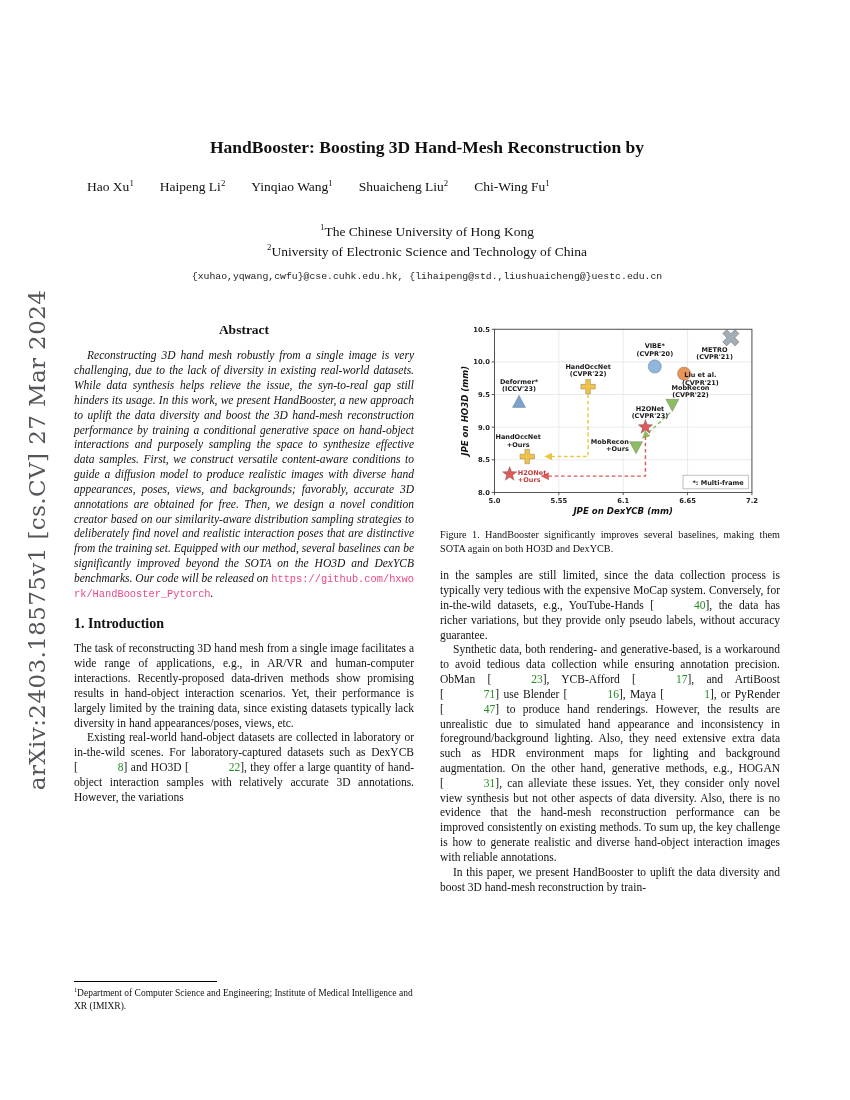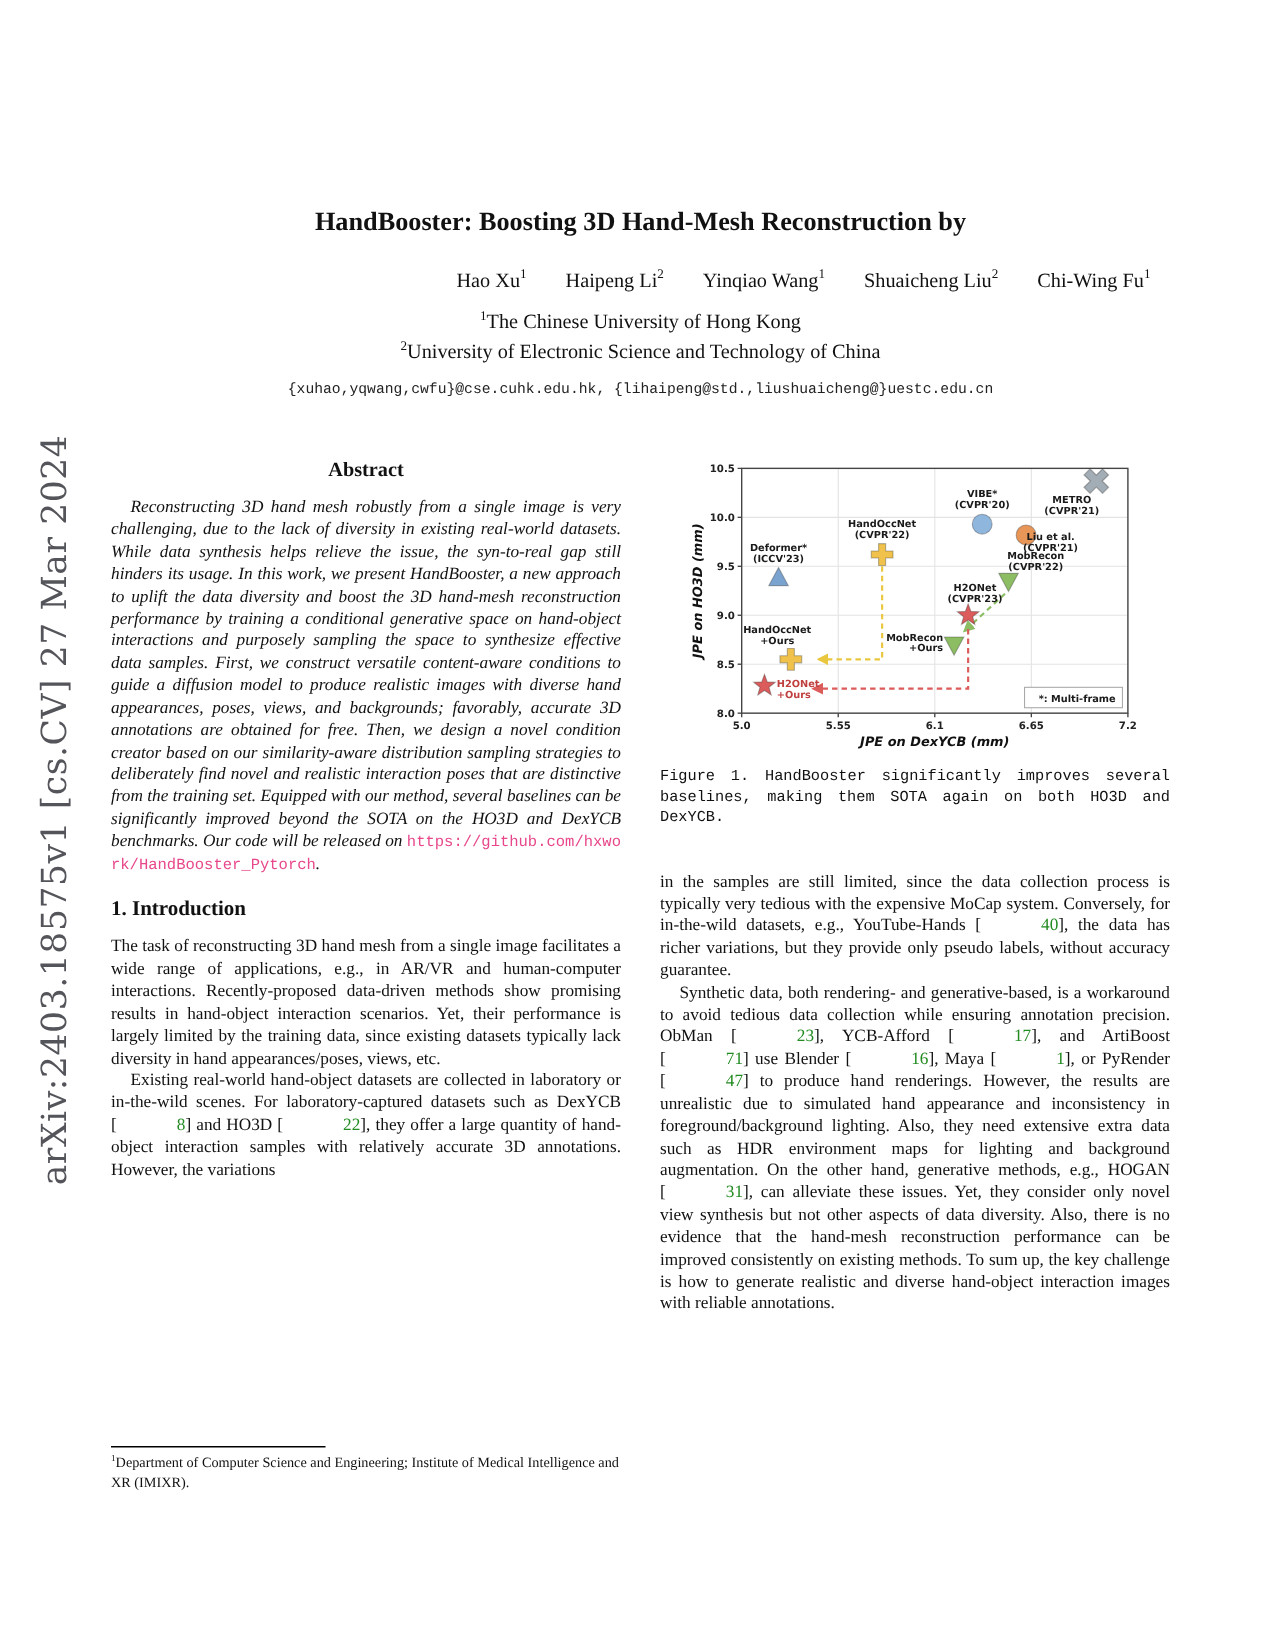--- a/index.html
+++ b/index.html
@@ -9,38 +9,38 @@
     --text:#111111;
   }
   html,body{margin:0;padding:0;background:#ffffff;}
   .page{position:relative;width:850px;height:1100px;background:#fff;overflow:hidden;
         font-family:"Liberation Serif",serif;color:var(--text);}
   .arxiv-strip{position:absolute;top:540px;left:37px;transform:translate(-50%,-50%) rotate(-90deg);
         white-space:nowrap;font-family:"DejaVu Serif",serif;font-size:23px;color:var(--arxiv);
         letter-spacing:0.4px;}
   .content{padding:134px 70px 0 74px;}
   .title{margin:0 0 16px;text-align:center;font-size:17.5px;line-height:1.55;font-weight:700;}
-  .authors{text-align:right;font-size:13.5px;margin-bottom:9px;}
+  .authors{text-align:left;font-size:13.5px;margin-bottom:26px;}
   .author{margin:0 13px;white-space:nowrap;}
   sup{font-size:0.65em;}
   .affils{text-align:center;font-size:13.5px;line-height:1.4;}
   .emails{text-align:center;font-family:"Liberation Mono",monospace;font-size:9.8px;margin-top:10px;color:#222;}
   .columns{display:flex;gap:26px;margin-top:38px;min-height:692px;align-items:stretch;}
   .col{flex:1;min-width:0;position:relative;}
   .col-left{padding-bottom:62px;}
   .abs-head{text-align:center;font-size:13.5px;font-weight:700;margin:2px 0 10px;}
   .sec-head{font-size:14px;font-weight:700;margin:15px 0 9px;}
   .abstract,.body{font-size:11.5px;line-height:1.29;text-align:justify;margin:0;text-indent:13px;}
   .abstract{font-style:italic;}
   .indent0{text-indent:0;}
   .it{}
   .cite{color:var(--cite);padding-left:40px;}
   .link{color:var(--link);font-family:"Liberation Mono",monospace;font-style:normal;font-size:0.9em;word-break:break-all;}
   .figure{width:88%;margin:2px auto 0;}
-  .caption{font-size:10.2px;line-height:1.32;text-align:justify;margin:7px 0 28px;font-family:Liberation Mono, monospace;}
+  .caption{font-size:10.2px;line-height:1.32;text-align:justify;margin:7px 0 13px;}
   .footnote{position:absolute;bottom:0;left:0;width:100%;font-size:9.5px;line-height:1.32;color:#111;}
   .footnote::before{content:"";display:block;width:42%;border-top:1px solid #000;margin-bottom:4px;}
 </style>
 </head>
 <body>
 
 <div class="page">
 
   <div class="arxiv-strip">arXiv:2403.18575v1  [cs.CV]  27 Mar 2024</div>
 
@@ -169,17 +169,18 @@
               <text x="186.2" y="134.60000000000005" text-anchor="end" font-size="7.2" font-weight="700" fill="#1a1a1a">MobRecon</text>
               <text x="186.2" y="142.60000000000005" text-anchor="end" font-size="7.2" font-weight="700" fill="#1a1a1a">+Ours</text>
               <text x="63.78181818181817" y="168.84000000000003" text-anchor="start" font-size="7.2" font-weight="700" fill="#C04040">H2ONet</text>
               <text x="63.78181818181817" y="176.84000000000003" text-anchor="start" font-size="7.2" font-weight="700" fill="#C04040">+Ours</text>
               <rect x="246" y="169" width="72" height="15" fill="#ffffff" stroke="#aaaaaa" stroke-width="0.8"></rect>
               <text x="313" y="180" text-anchor="end" font-size="7.2" font-weight="700" fill="#1a1a1a">*: Multi-frame</text>
             </svg></div>
         <p class="caption"><span>Figure 1. HandBooster significantly improves several baselines, making them SOTA again on both HO3D and DexYCB.</span></p>
         <p class="body indent0"><span>in the samples are still limited, since the data collection process is typically very tedious with the expensive MoCap system. Conversely, for in-the-wild datasets, </span><span class="it">e.g.</span><span>, YouTube-Hands [</span><span class="cite">40</span><span>], the data has richer variations, but they provide only pseudo labels, without accuracy guarantee.</span></p>
         <p class="body"><span>Synthetic data, both rendering- and generative-based, is a workaround to avoid tedious data collection while ensuring annotation precision. ObMan [</span><span class="cite">23</span><span>], YCB-Afford [</span><span class="cite">17</span><span>], and ArtiBoost [</span><span class="cite">71</span><span>] use Blender [</span><span class="cite">16</span><span>], Maya [</span><span class="cite">1</span><span>], or PyRender [</span><span class="cite">47</span><span>] to produce hand renderings. However, the results are unrealistic due to simulated hand appearance and inconsistency in foreground/background lighting. Also, they need extensive extra data such as HDR environment maps for lighting and background augmentation. On the other hand, generative methods, </span><span class="it">e.g.</span><span>, HOGAN [</span><span class="cite">31</span><span>], can alleviate these issues. Yet, they consider only novel view synthesis but not other aspects of data diversity. Also, there is no evidence that the hand-mesh reconstruction performance can be improved consistently on existing methods. To sum up, the key challenge is how to generate </span><span class="it">realistic and diverse hand-object interaction images with reliable annotations</span><span>.</span></p>
+        <p class="body"><span>In this paper, we present HandBooster to uplift the data diversity and boost 3D hand-mesh reconstruction </span><span class="it">by train-</span></p>
       </div>
 
     </div>
   </div>
 </div>
 
 </body></html>

